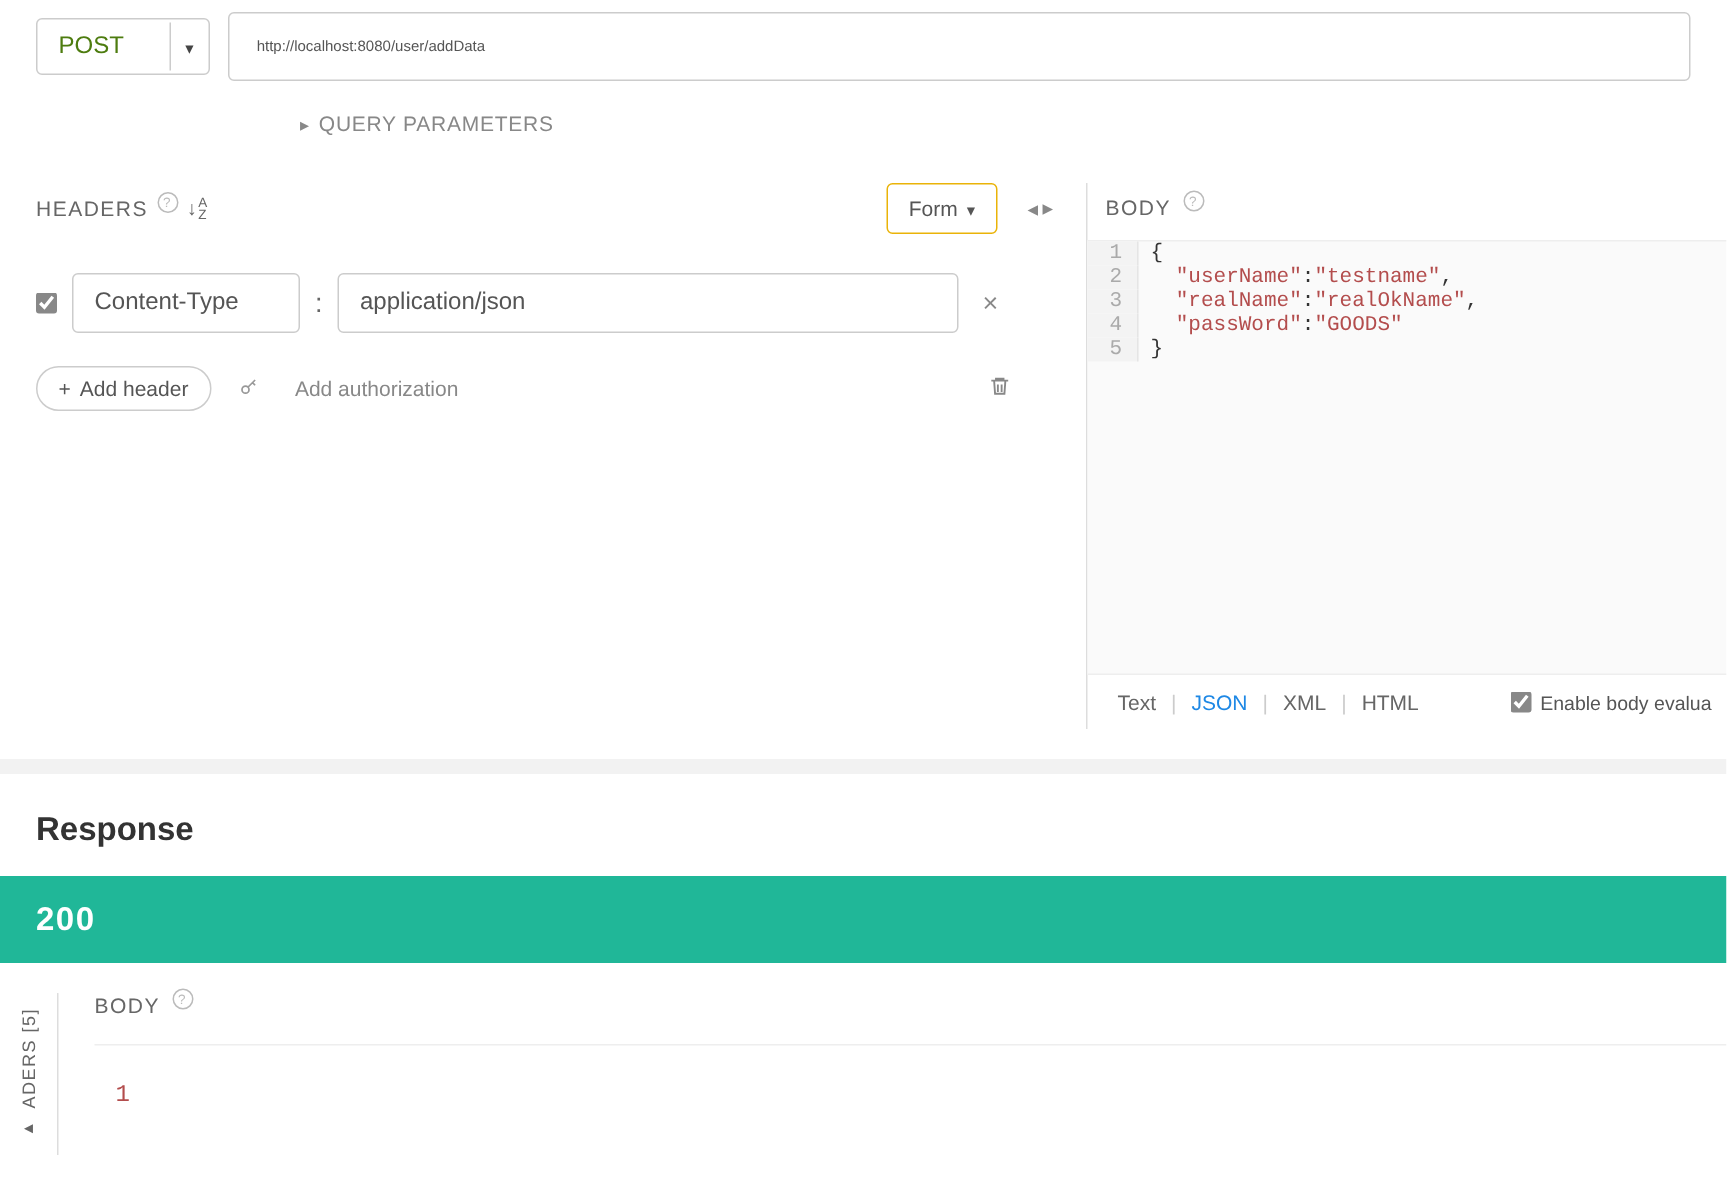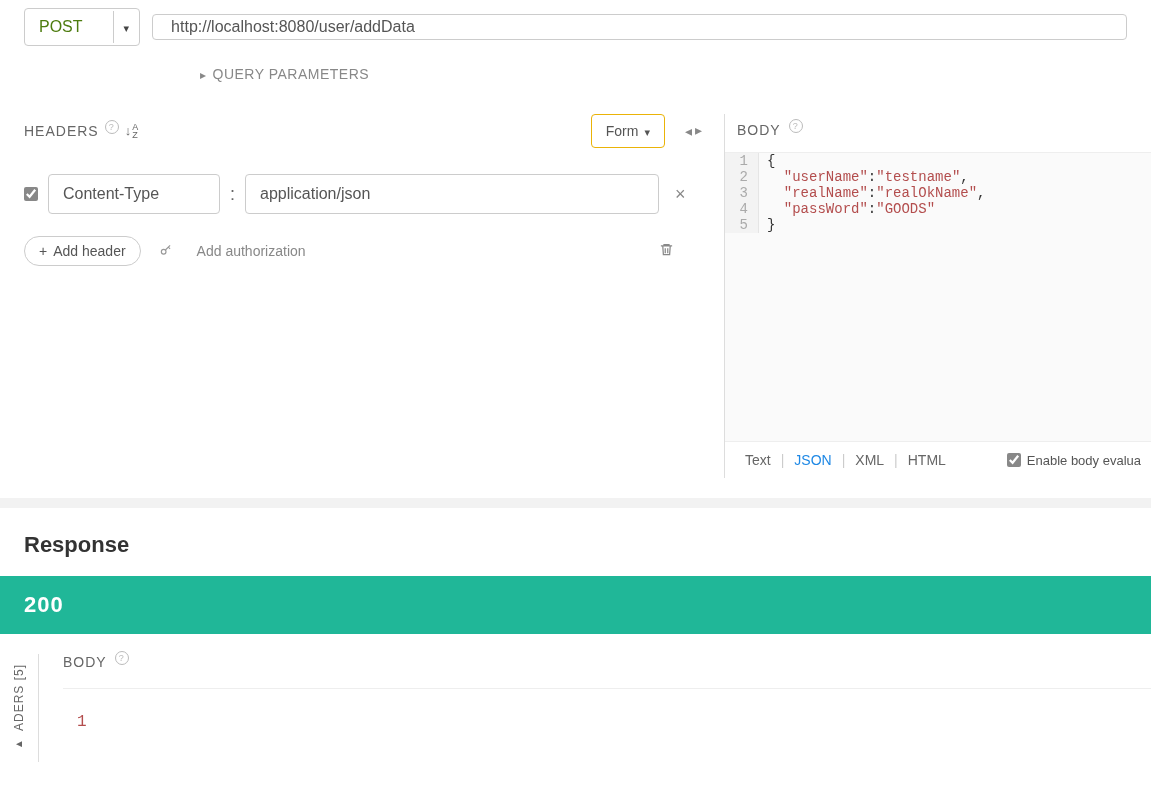--- a/index.html
+++ b/index.html
@@ -1,35 +1,35 @@
 <!DOCTYPE html>
 <html><head>
 <meta charset="utf-8">
 <style>
 * { box-sizing: border-box; margin: 0; padding: 0; }
 body { font-family: -apple-system, BlinkMacSystemFont, "Segoe UI", Arial, sans-serif; font-size: 14px; color: #444; background: #fff; }
 .request-bar { display: flex; align-items: center; padding: 8px 24px 8px 24px; gap: 12px; }
 .method-select { display: flex; align-items: center; border: 1px solid #ccc; border-radius: 4px; height: 38px; }
 .method-select .method { padding: 6px 30px 6px 14px; font-size: 16px; color: #4d7c0f; }
 .method-select .dropdown-btn { border-left: 1px solid #ccc; padding: 8px 10px; display: flex; align-items: center; justify-content: center; cursor: pointer; }
-.url-input { flex: 1; border: 1px solid #ccc; border-radius: 4px; height: 26px; padding: 6px 18px; font-size: 16px; color: #555; }
+.url-input { flex: 1; border: 1px solid #ccc; border-radius: 4px; height: 46px; padding: 6px 18px; font-size: 10px; color: #555; }
 .query-params { padding: 12px 24px 12px 200px; }
 .query-params .toggle { display: flex; align-items: center; gap: 6px; color: #888; font-size: 14px; letter-spacing: 0.5px; cursor: pointer; }
 .panels { display: flex; padding: 20px 0 0 24px; }
 .left-panel { flex: 0 0 700px; padding-right: 20px; }
 .right-panel { flex: 1; border-left: 1px solid #ddd; padding-left: 0; position: relative; }
 .section-header { display: flex; align-items: center; justify-content: space-between; margin-bottom: 26px; }
 .section-title { font-size: 14px; letter-spacing: 1px; color: #666; display: flex; align-items: center; gap: 6px; }
 .help-icon { display: inline-flex; align-items: center; justify-content: center; width: 14px; height: 14px; border: 1px solid #bbb; border-radius: 50%; font-size: 9px; color: #bbb; position: relative; top: -4px; }
 .sort-icon { font-size: 13px; color: #666; cursor: pointer; }
 .form-dropdown { border: 1px solid #eab308; border-radius: 4px; padding: 8px 14px; display: flex; align-items: center; gap: 6px; cursor: pointer; color: #555; }
 .header-row { display: flex; align-items: center; gap: 10px; margin-bottom: 22px; }
 .checkbox { width: 14px; height: 14px; accent-color: #888; cursor: pointer; }
 .header-name-input, .header-value-input { border: 1px solid #ccc; border-radius: 4px; padding: 10px 14px; font-size: 16px; color: #555; }
-.header-name-input { width: 172px; }
+.header-name-input { width: 152px; }
 .header-value-input { width: 414px; }
 .colon { font-size: 18px; color: #666; }
 .remove-x { color: #888; font-size: 18px; cursor: pointer; margin-left: 6px; }
 .actions-row { display: flex; align-items: center; gap: 18px; }
 .add-header-btn { border: 1px solid #ccc; border-radius: 16px; padding: 6px 14px; display: flex; align-items: center; gap: 6px; cursor: pointer; color: #555; font-size: 14px; background: #fff; }
 .add-auth { display: flex; align-items: center; gap: 24px; color: #888; cursor: pointer; font-size: 14px; text-align: center; }
 .trash-icon { margin-left: auto; margin-right: 30px; color: #888; cursor: pointer; }
 .collapse-arrow { color: #888; cursor: pointer; padding: 0 12px; font-size: 14px; }
 .body-header { display: flex; align-items: center; gap: 8px; padding: 8px 0 14px 12px; color: #666; letter-spacing: 1px; font-size: 14px; }
 .code-editor { background: #fafafa; border-top: 1px solid #eee; border-bottom: 1px solid #eee; margin-left: 0; min-height: 290px; font-family: "Courier New", monospace; font-size: 14px; }

